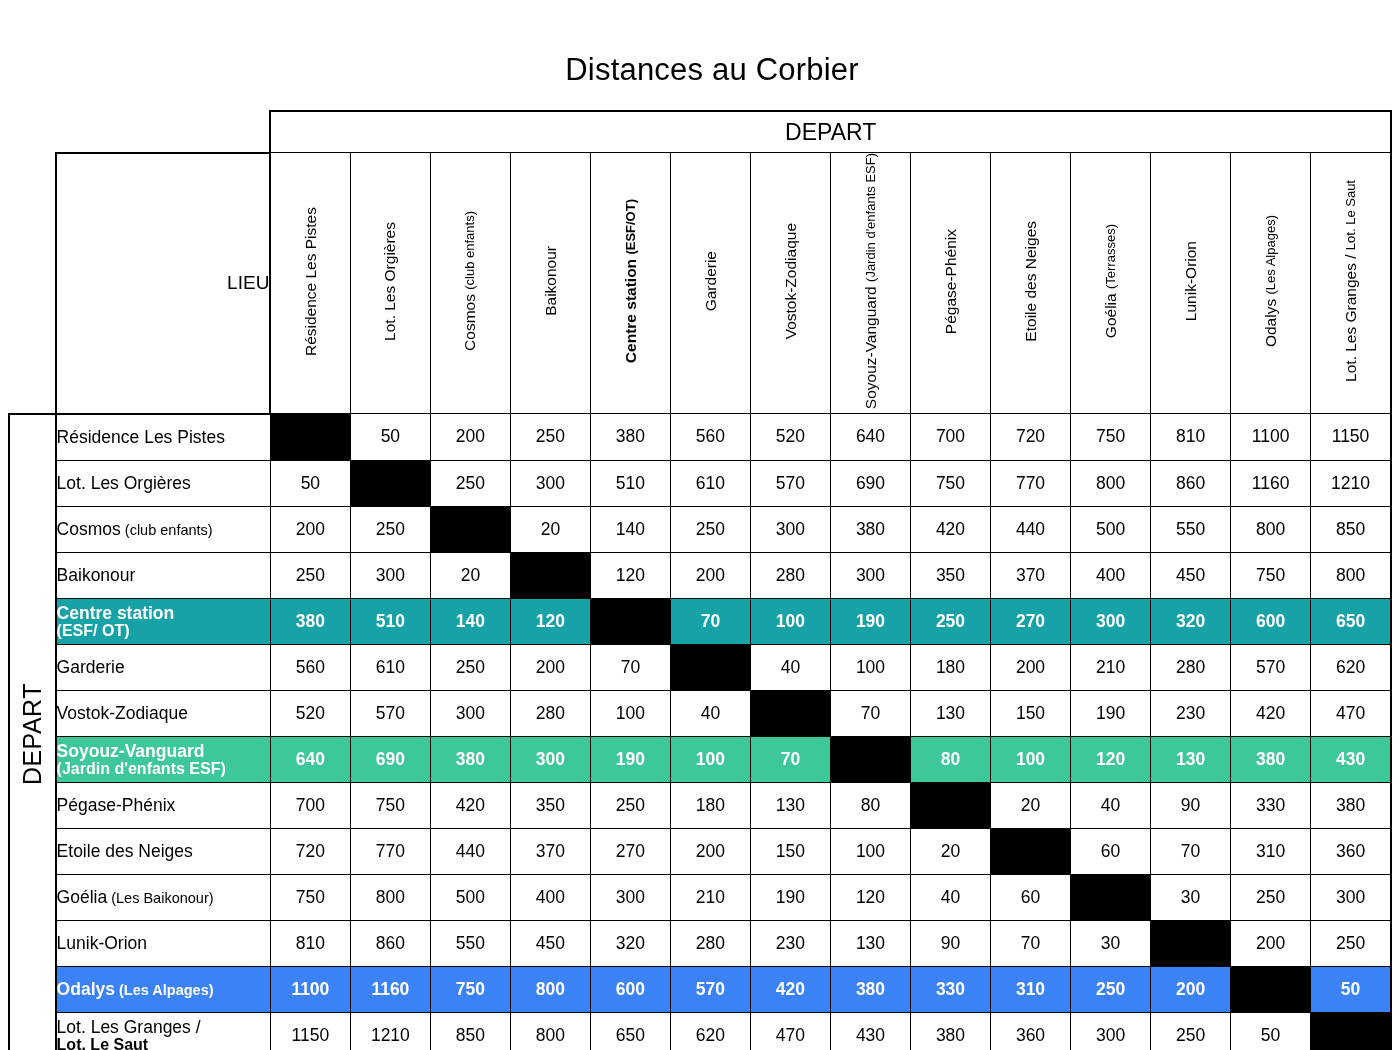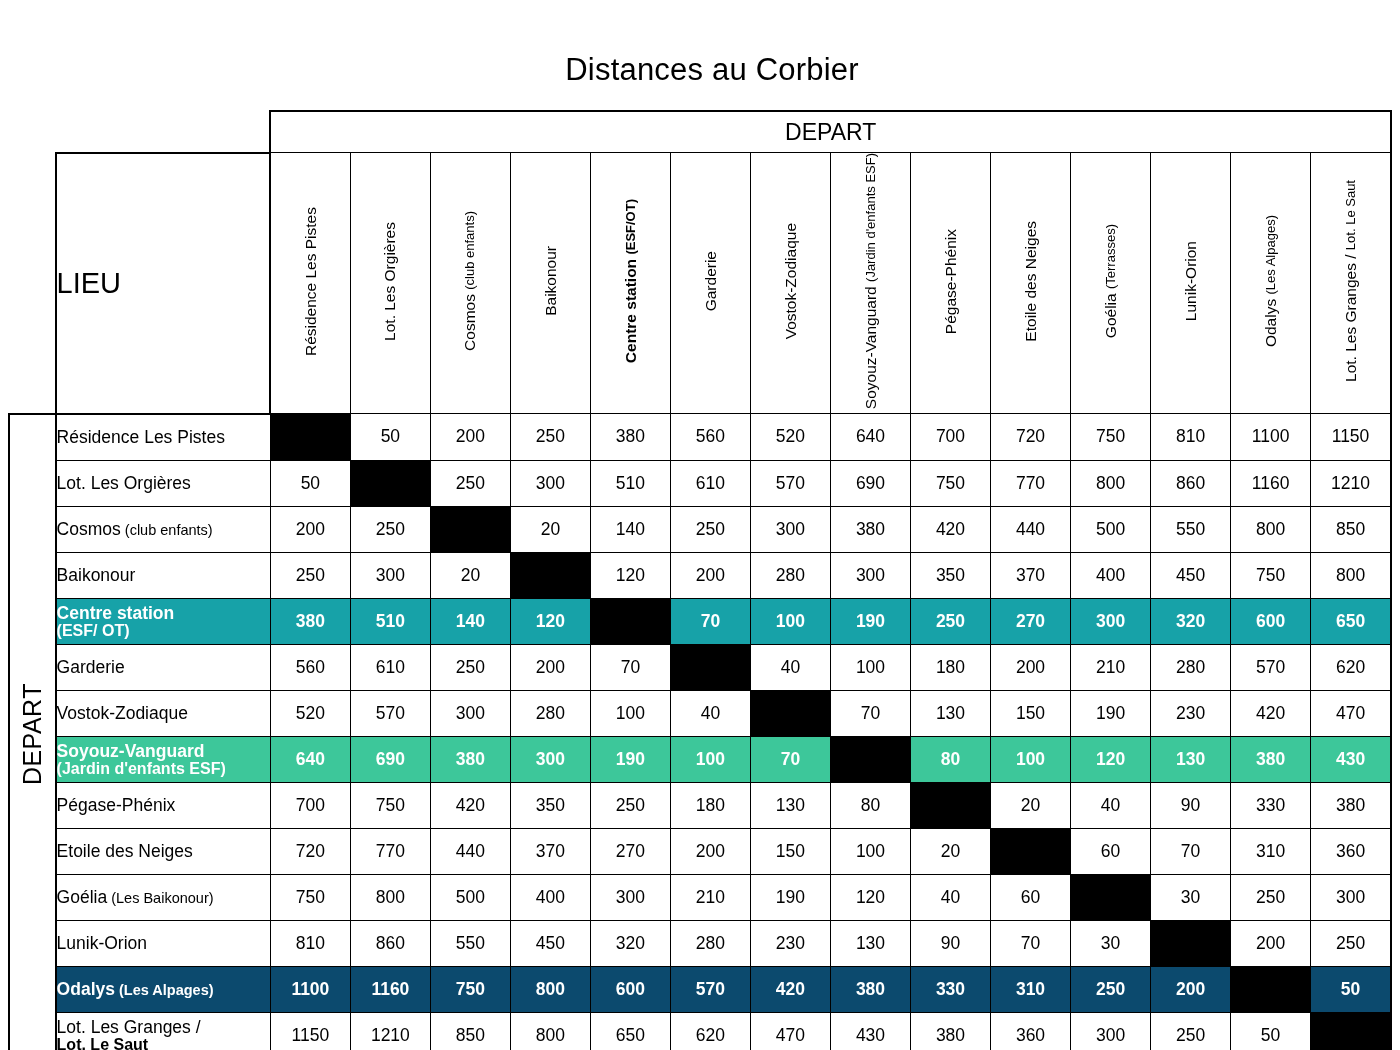--- a/index.html
+++ b/index.html
@@ -81,22 +81,22 @@
     font-size: 23px;
     border-left: 2px solid #000 !important;
     border-top: 2px solid #000 !important;
     border-right: 2px solid #000 !important;
     border-bottom: none !important;
   }
 
   
   .lieu {
     width: 212px;
-    text-align: left;
-    font-size: 29px;
+    text-align: right;
+    font-size: 19px;
     border: 2px solid #000 !important;
   }
 
   
   th.vhead {
     height: 198px;
     text-align: center;
     vertical-align: bottom;
     padding-bottom: 8px;
     border: 1px solid #000 !important;
@@ -159,21 +159,21 @@
   tr.hl-green td.rowlabel,
   tr.hl-green td.val {
     background: #3dc79a;
     color: #ffffff;
     font-weight: bold;
   }
   tr.hl-green td.diag { background: #000000; }
 
   tr.hl-blue td.rowlabel,
   tr.hl-blue td.val {
-    background: #0c4a6e;
+    background: #3b82f6;
     color: #ffffff;
     font-weight: bold;
   }
   tr.hl-blue td.diag { background: #000000; }
 
   
   td.colbold { font-weight: bold; }
 
   tr.last-row td { border-bottom: 2px solid #000 !important; }
 

